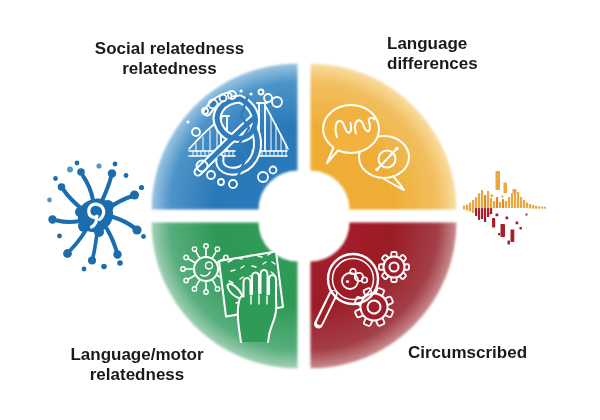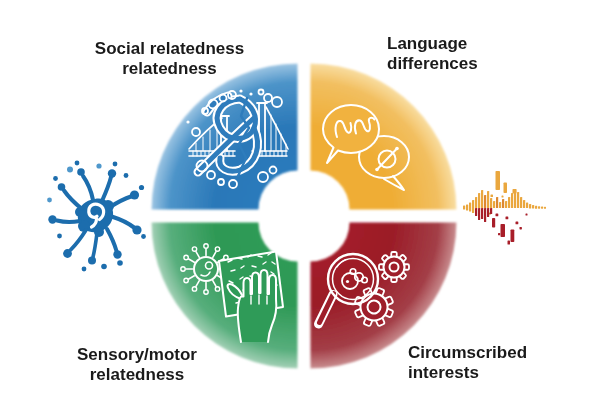--- a/index.html
+++ b/index.html
@@ -321,22 +321,21 @@
     <span>Social relatedness</span>
     <span>relatedness</span>
   </div>
 
   <div class="lbl" style="left:387px;top:34px;">
     <span>Language</span>
     <span>differences</span>
   </div>
 
   <div class="lbl center" style="left:47px;top:345px;width:180px;">
-    <span>Sensory/motor</span>
+    <span>Language/motor</span>
     <span>relatedness</span>
   </div>
 
   <div class="lbl" style="left:400px;top:343px;margin-left:8px;">
     <span>Circumscribed</span>
-    <span>interests</span>
   </div>
 
 </div>
 
 </body></html>

